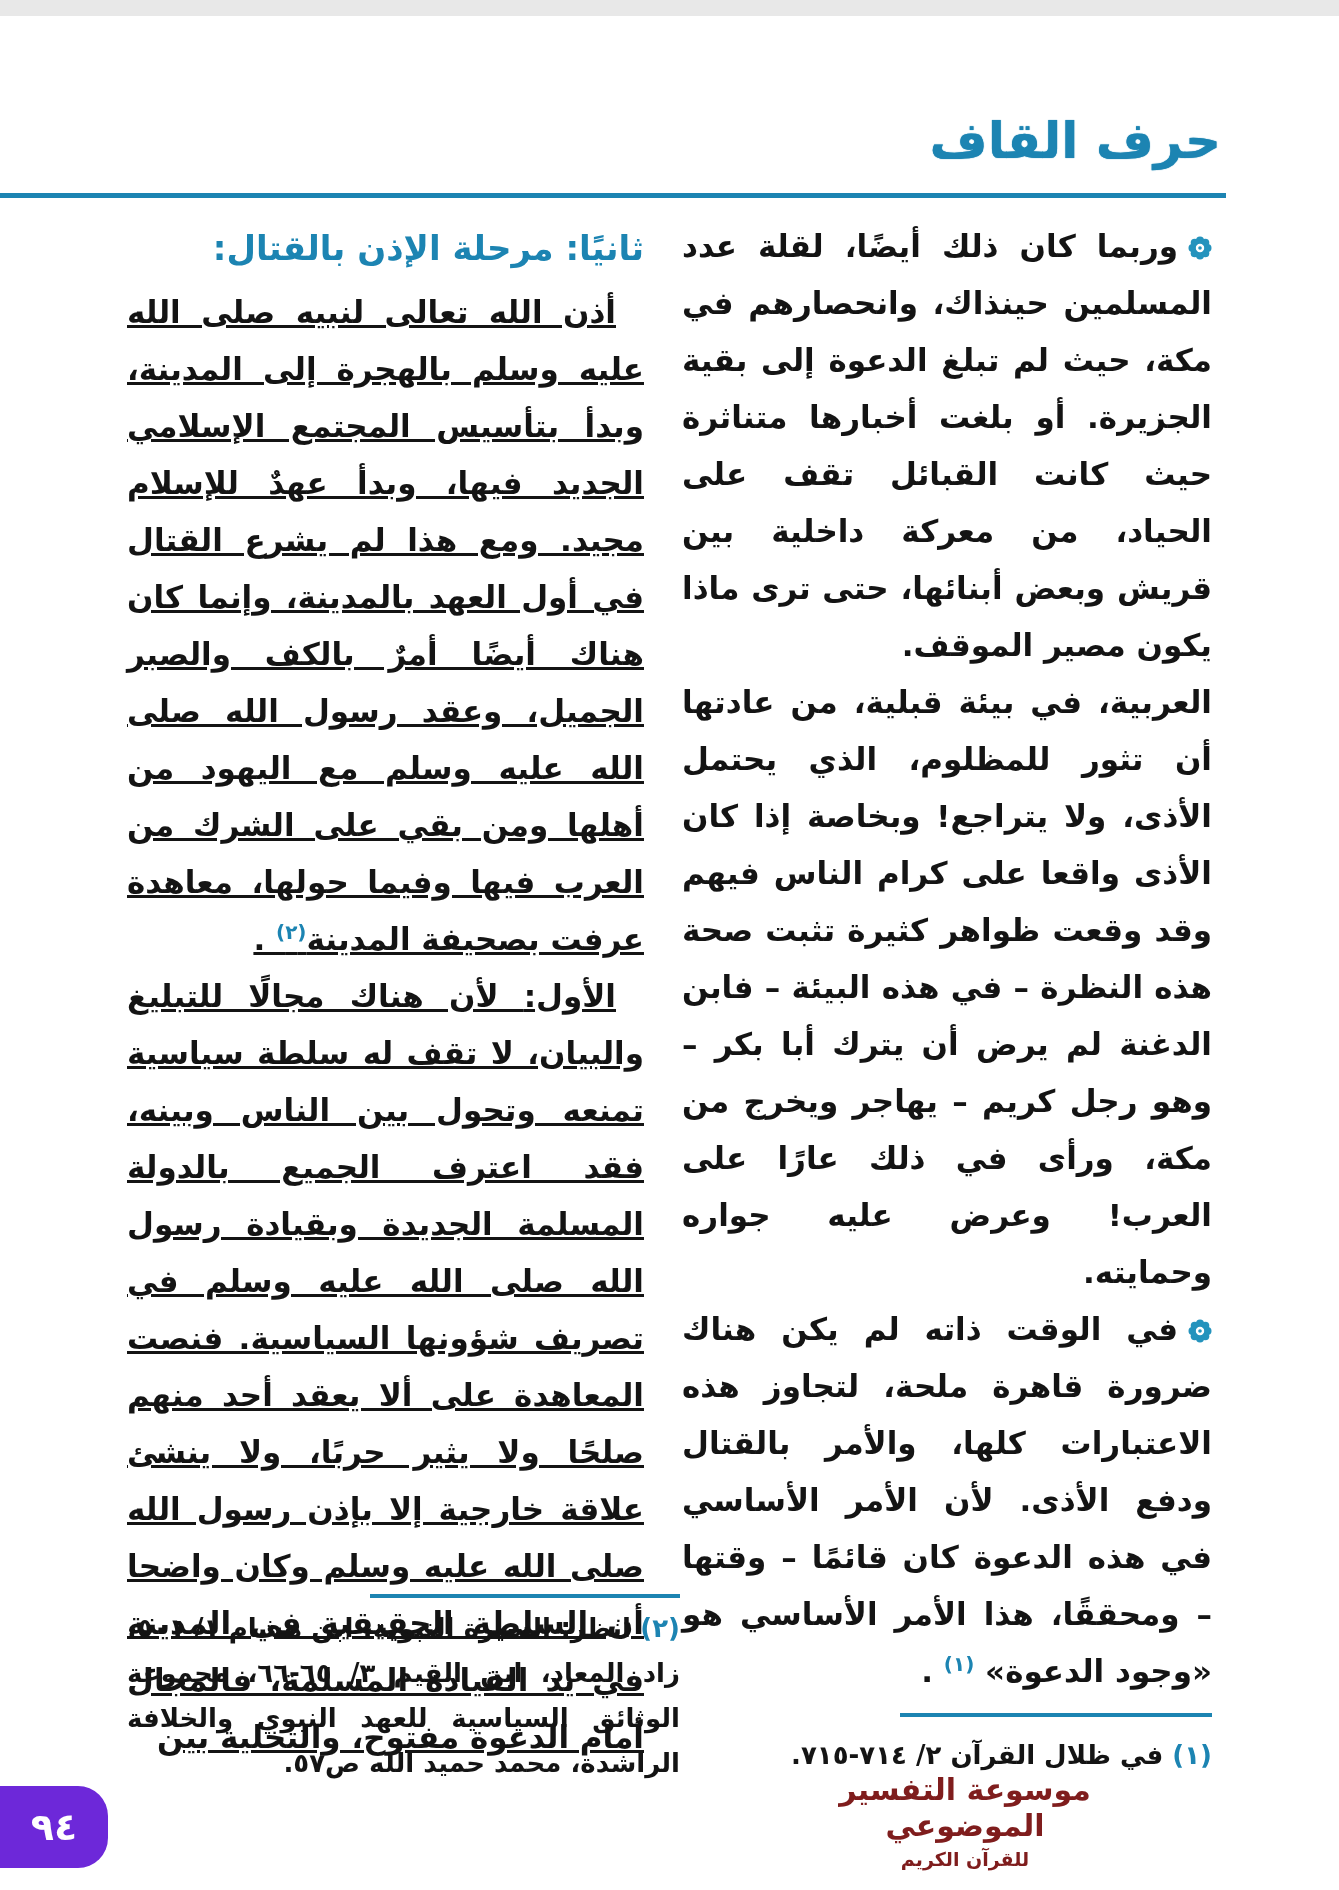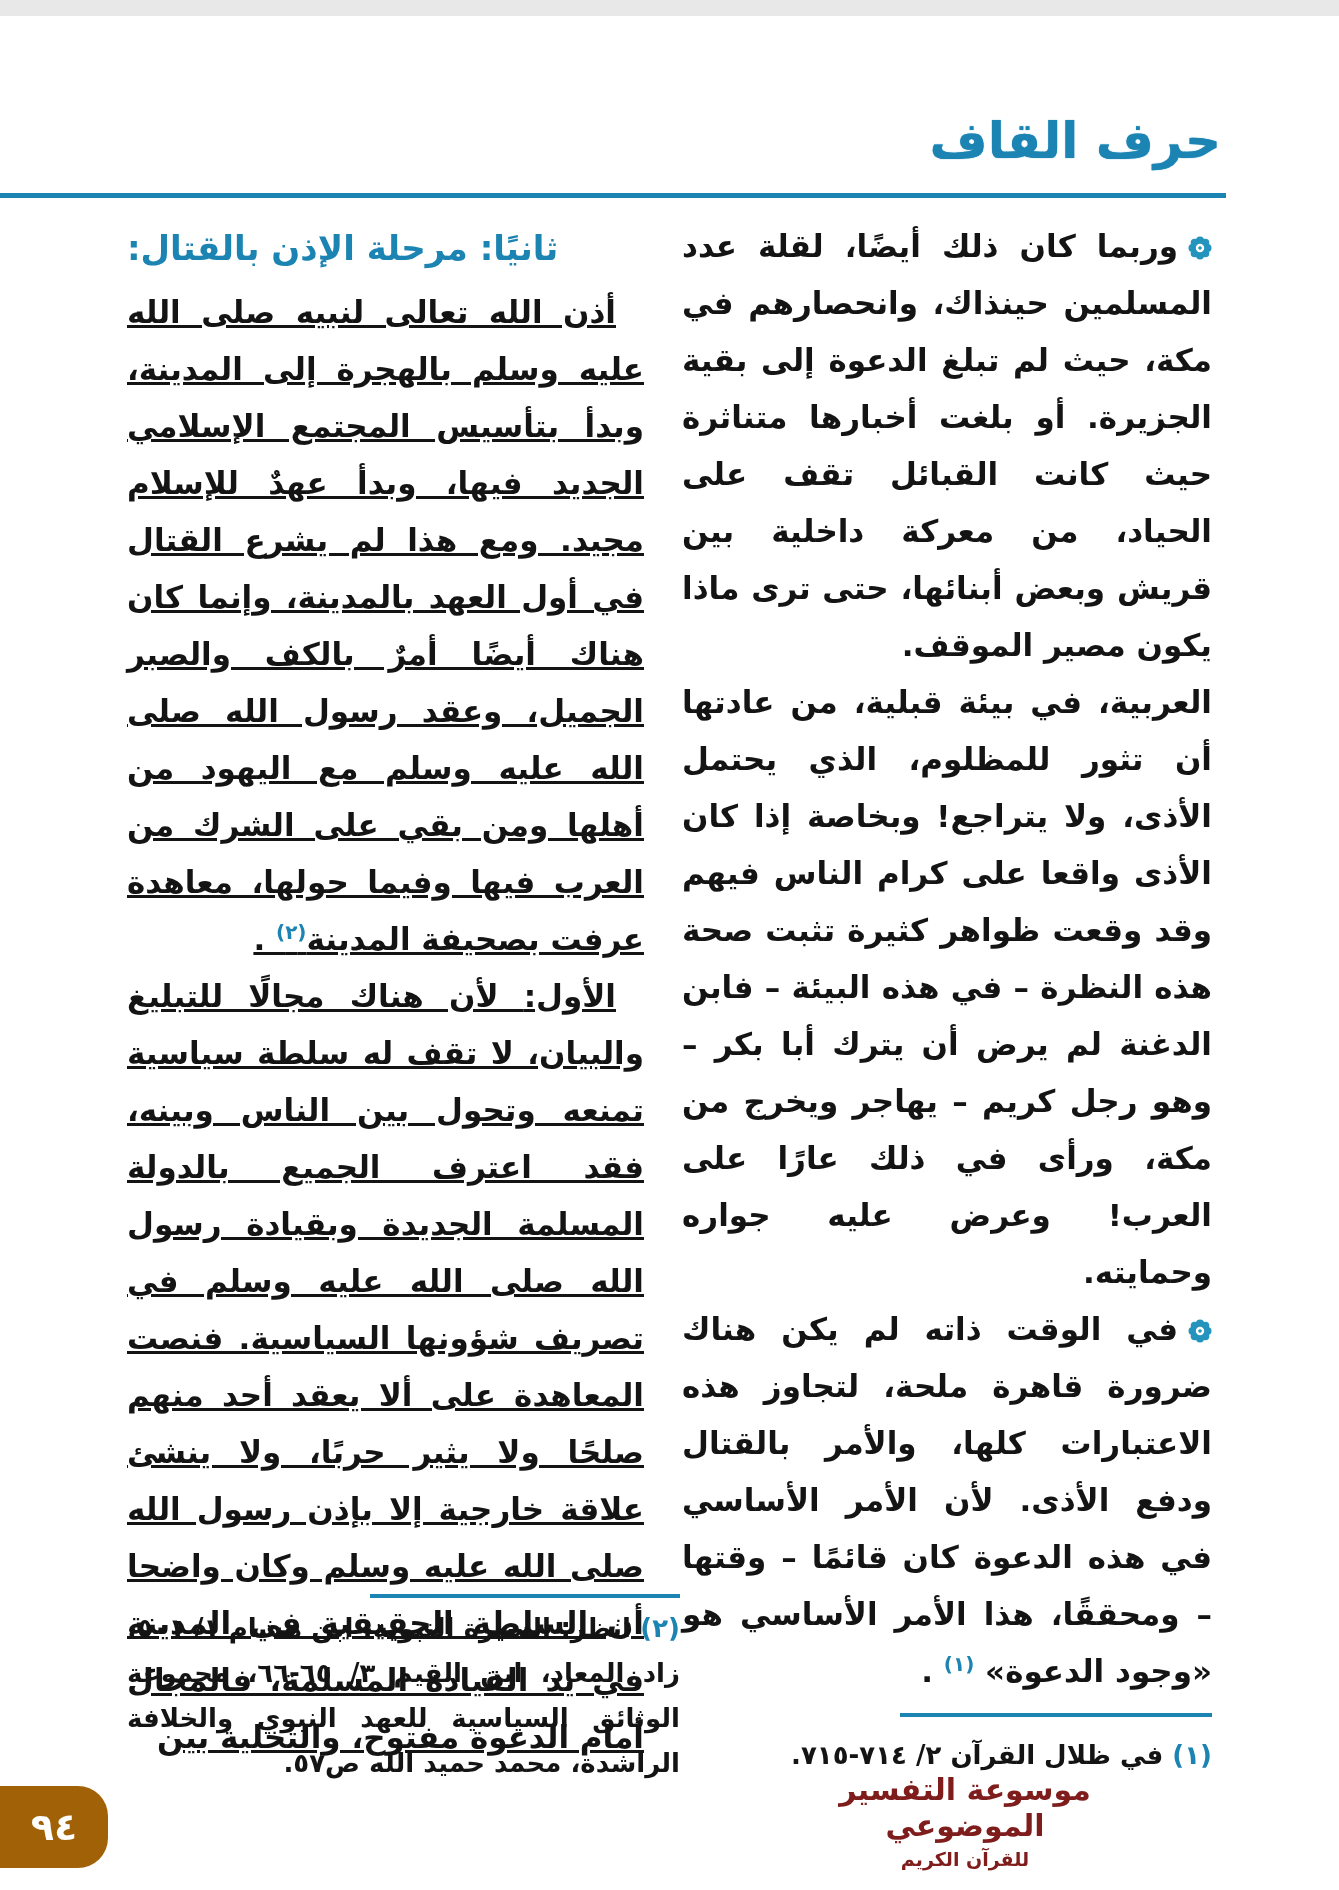--- a/index.html
+++ b/index.html
@@ -32,21 +32,21 @@
     margin:0;
     font-size:31px;font-weight:bold;
     line-height:57px;
     text-align:justify;
   }
   .indent{text-indent:28px;text-decoration:underline;}
   .heading{
     margin:0 0 6px 0;
     font-size:34px;font-weight:bold;color:#1c84b2;
     line-height:60px;
-    text-align:left;
+    text-align:right;
   }
   .fn-marker{
     color:#1c84b2;font-size:20px;font-weight:bold;
     vertical-align:super;line-height:0;
   }
   .rosette{
     display:inline-block;width:24px;height:24px;
     margin-left:10px;vertical-align:-3px;
   }
   
@@ -63,21 +63,21 @@
   .fn-lead{color:#1c84b2;}
   
   .footer-logo{
     position:absolute;top:1756px;right:244px;width:260px;
     text-align:center;color:#7f1d1d;line-height:1.2;
   }
   .footer-logo-line1{font-size:30px;font-weight:bold;display:block;}
   .footer-logo-line2{font-size:19px;font-weight:bold;display:block;margin-top:4px;}
   .page-tab{
     position:absolute;top:1770px;left:0;width:108px;height:82px;
-    background:#a16207;
+    background:#6d28d9;
     border-radius:0 30px 30px 0; 
     display:flex;align-items:center;justify-content:center;
   }
   .page-tab-number{color:#ffffff;font-size:38px;font-weight:bold;}
 </style>
 </head>
 <body>
 
 <div class="page">
 

